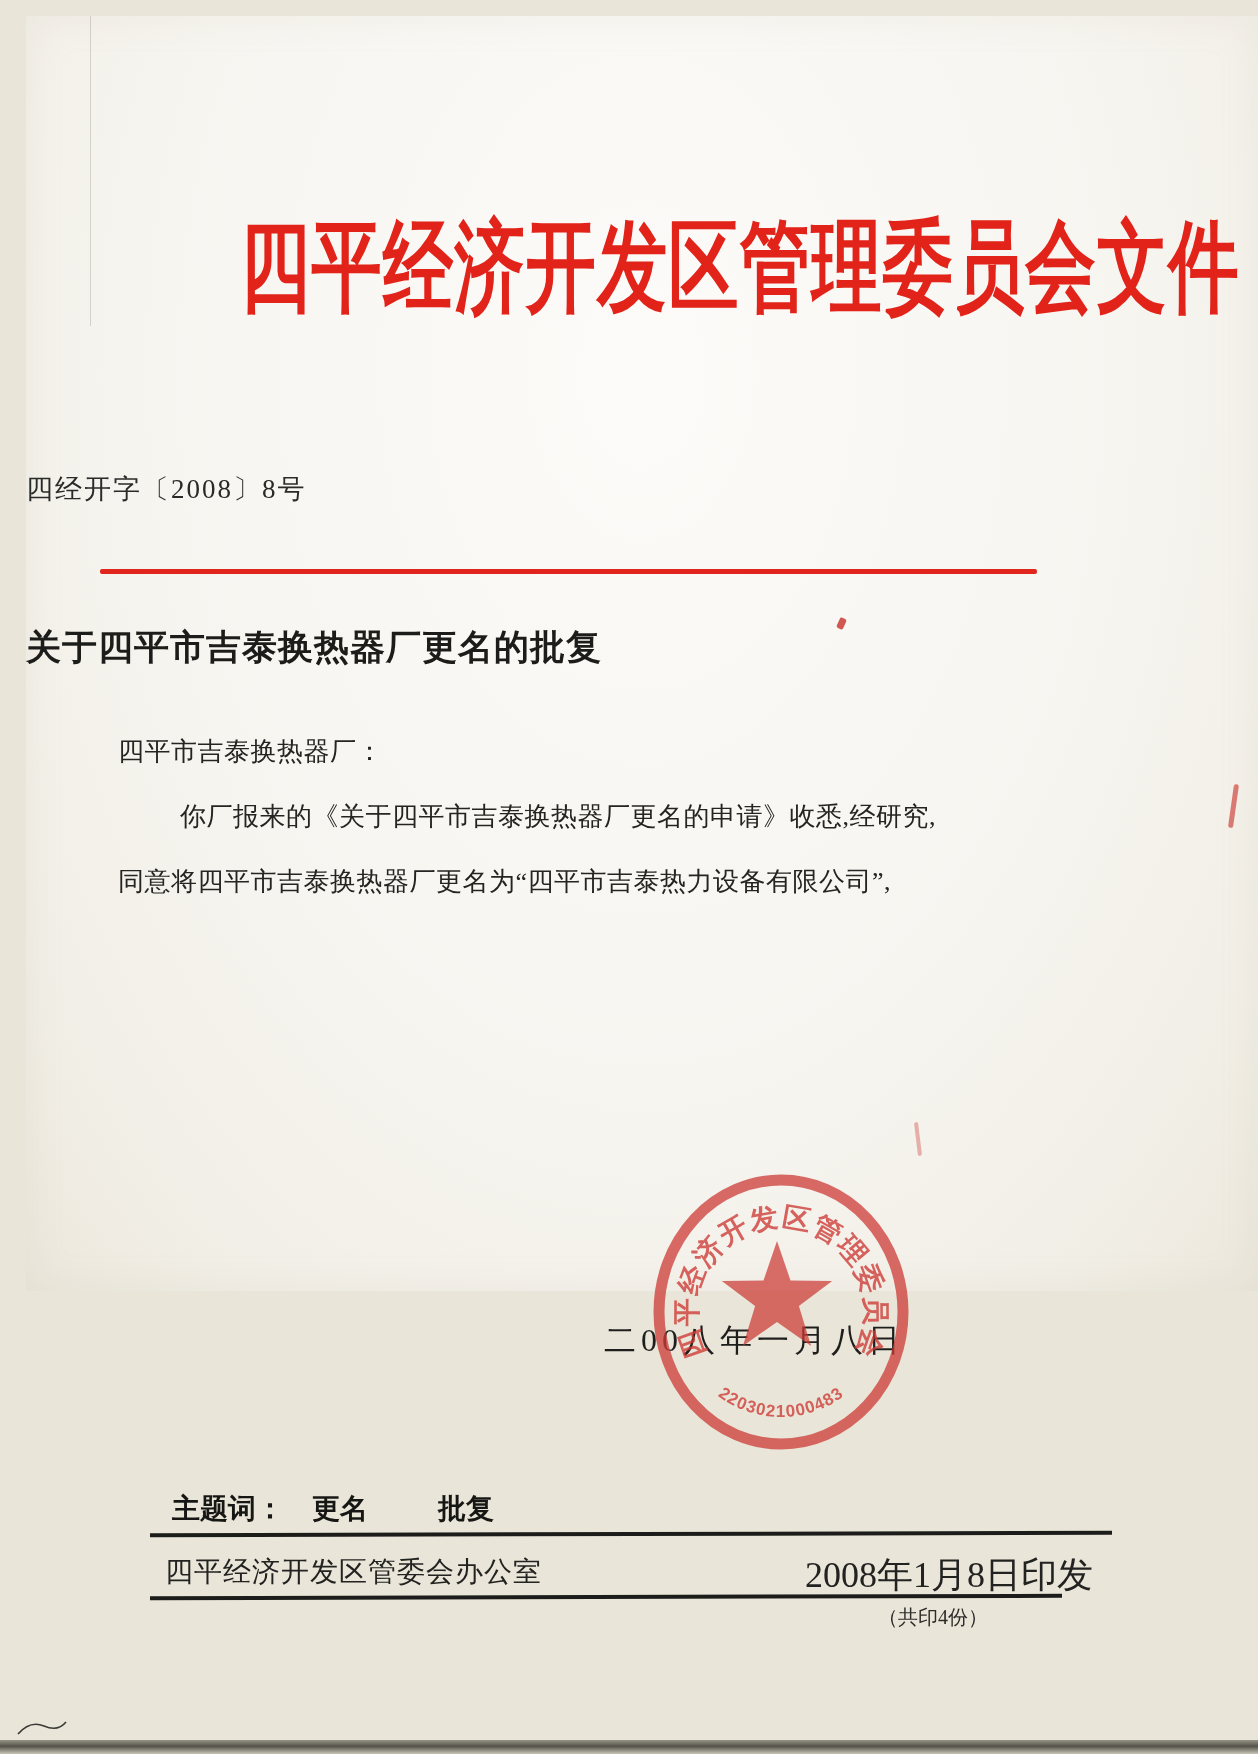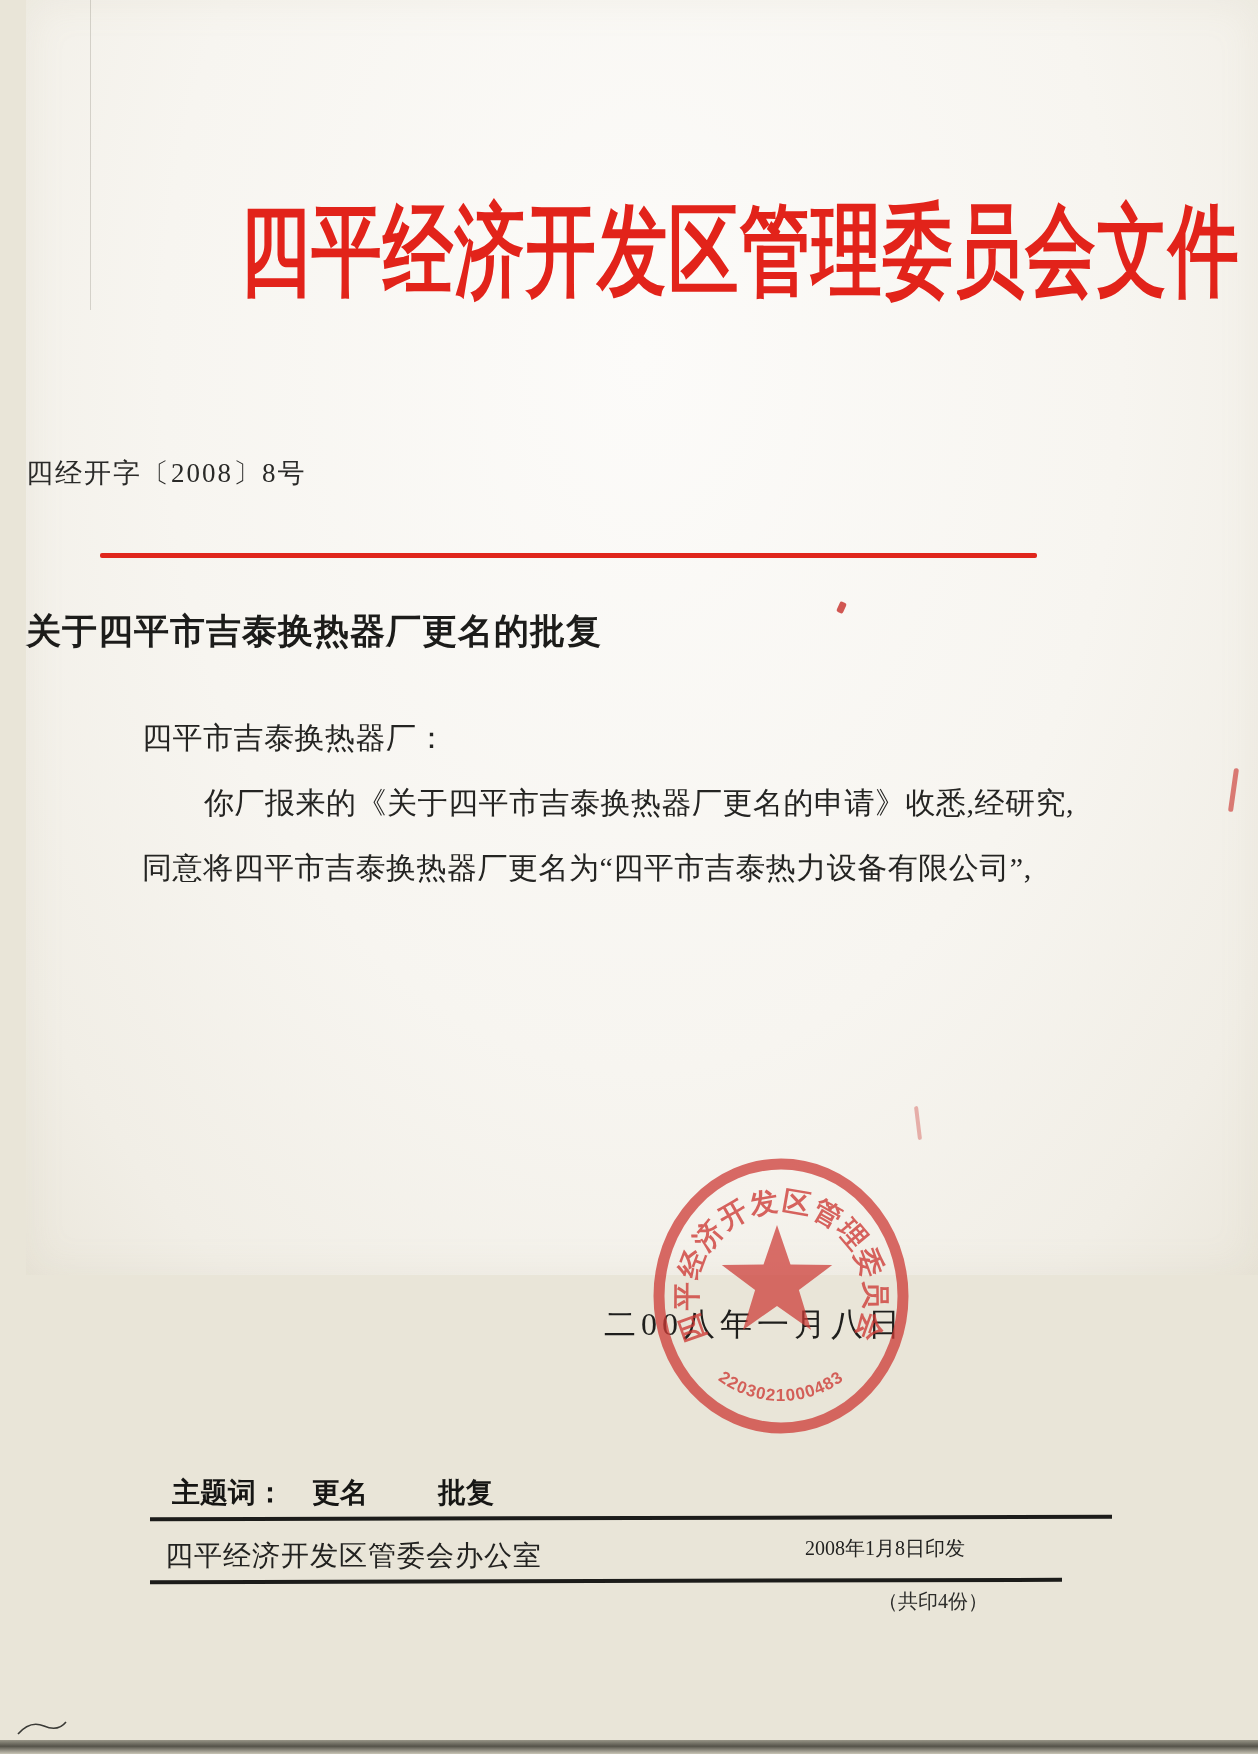--- a/index.html
+++ b/index.html
@@ -4,54 +4,54 @@
 <style>
   html,body{margin:0;padding:0;}
   body{
     width:1258px;height:1754px;
     font-family:"Liberation Serif","DejaVu Serif",serif;
     background:#dcd8ca;
     position:relative;overflow:hidden;
   }
   .scan{position:absolute;left:0;top:0;width:1258px;height:1754px;background:#e9e5d8;}
   .paper{
-    position:absolute;left:26px;top:0;width:1232px;height:1275px;
+    position:absolute;left:26px;top:16px;width:1232px;height:1275px;
     background:radial-gradient(ellipse at 50% 28%,#fcfbf9 0%,#f7f5f0 55%,#f1eee6 85%,#ebe7dc 100%);
     box-shadow:inset 0 0 40px rgba(180,170,140,0.12);
   }
   .edge-bottom{
     position:absolute;left:0;top:1740px;width:1258px;height:14px;
     background:linear-gradient(#979486 0%,#55534a 45%,#c9c5b6 100%);
   }
   .fold-line{position:absolute;left:64px;top:0;width:1px;height:310px;background:rgba(125,122,108,0.28);}
   .header{position:absolute;top:186px;left:0;width:1108px;text-align:center;white-space:nowrap;}
   .header-text{
     display:inline-block;font-size:100px;line-height:1.32;font-weight:bold;
     color:#e2231a;transform:scaleX(0.70);transform-origin:center;letter-spacing:2px;
   }
   .docnum{position:absolute;top:455px;left:0;width:1198px;
     font-size:27px;color:#2a2a28;letter-spacing:2px;}
   .redline{position:absolute;top:553px;left:74px;width:937px;height:5px;background:#e0261c;border-radius:2px;}
   .title{position:absolute;top:608px;left:0;width:1100px;text-align:left;
     font-size:35px;font-weight:bold;color:#1c1c1a;letter-spacing:1px;
     font-family:"Liberation Sans","DejaVu Sans",sans-serif;}
-  .body-line{position:absolute;left:92px;width:952px;font-size:30px;color:#242422;
-    letter-spacing:0.5px;white-space:nowrap;margin-left:24px;}
+  .body-line{position:absolute;left:92px;width:952px;font-size:26px;color:#242422;
+    letter-spacing:0.5px;white-space:nowrap;}
   .indent{padding-left:62px;}
   .l1{top:718px;} .l2{top:783px;} .l3{top:848px;} .l4{top:913px;} .l5{top:980px;}
   .date{position:absolute;left:578px;top:1303px;font-size:32px;color:#1e1e1c;letter-spacing:5px;white-space:nowrap;}
   .seal{position:absolute;left:614px;top:1148px;width:290px;height:300px;opacity:0.85;}
   .subject-row{position:absolute;left:146px;top:1474px;font-family:"Liberation Sans","DejaVu Sans",sans-serif;
     font-size:28px;font-weight:bold;color:#161614;white-space:nowrap;}
   .subject-term1{margin-left:28px;} .subject-term2{margin-left:70px;font-family:Liberation Serif, serif;}
   .rule{position:absolute;background:#1c1c1a;height:4px;}
   .rule1{left:124px;top:1516px;width:962px;transform:rotate(-0.15deg);}
   .rule2{left:124px;top:1579px;width:912px;transform:rotate(-0.15deg);}
   .footer-office{position:absolute;left:139px;top:1537px;font-size:28px;color:#222220;letter-spacing:1px;}
-  .footer-printdate{position:absolute;left:779px;top:1535px;font-size:20px;color:#222220;}
+  .footer-printdate{position:absolute;left:779px;top:1535px;font-size:36px;color:#222220;}
   .copies{position:absolute;left:852px;top:1588px;font-size:20px;color:#2c2c2a;}
   .mark-red-edge{position:absolute;left:1205px;top:768px;width:5px;height:44px;
     background:rgba(200,42,36,0.6);border-radius:3px;transform:rotate(8deg);}
   .mark-red-faint{position:absolute;left:890px;top:1106px;width:4px;height:34px;
     background:rgba(206,64,58,0.38);border-radius:2px;transform:rotate(-7deg);}
   .mark-red-speck{position:absolute;left:812px;top:602px;width:7px;height:11px;
     background:rgba(195,34,28,0.75);border-radius:2px;transform:rotate(24deg);}
   .scratch{position:absolute;left:14px;top:1712px;}
 </style>
 </head>

